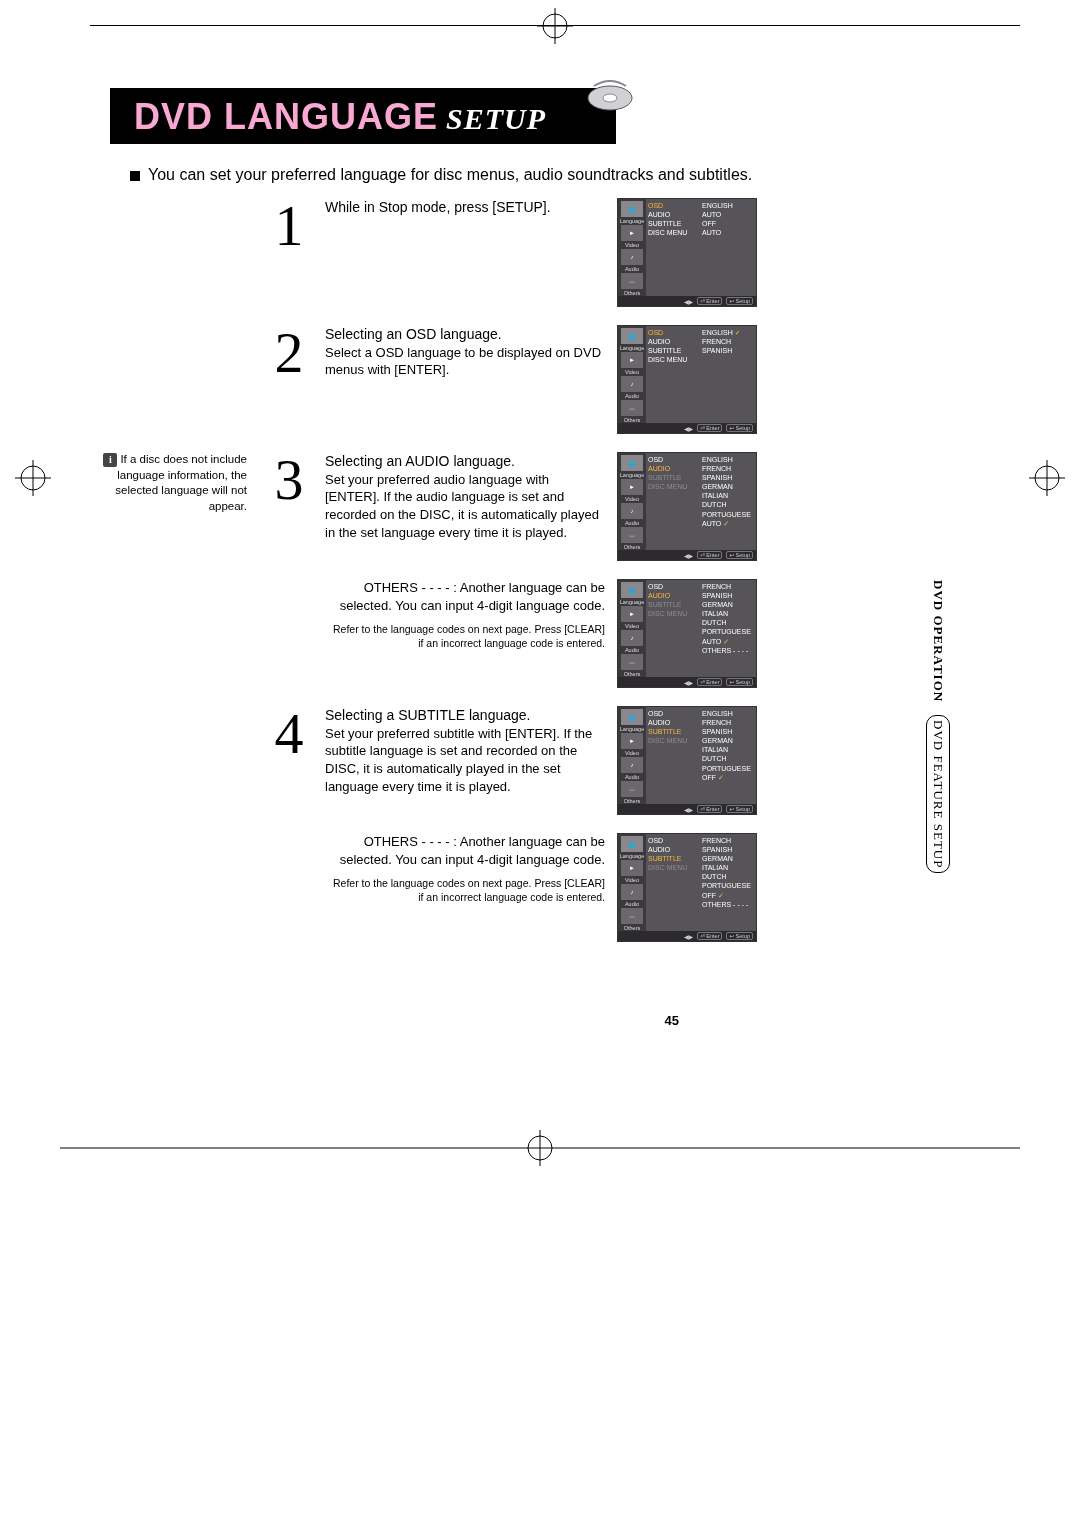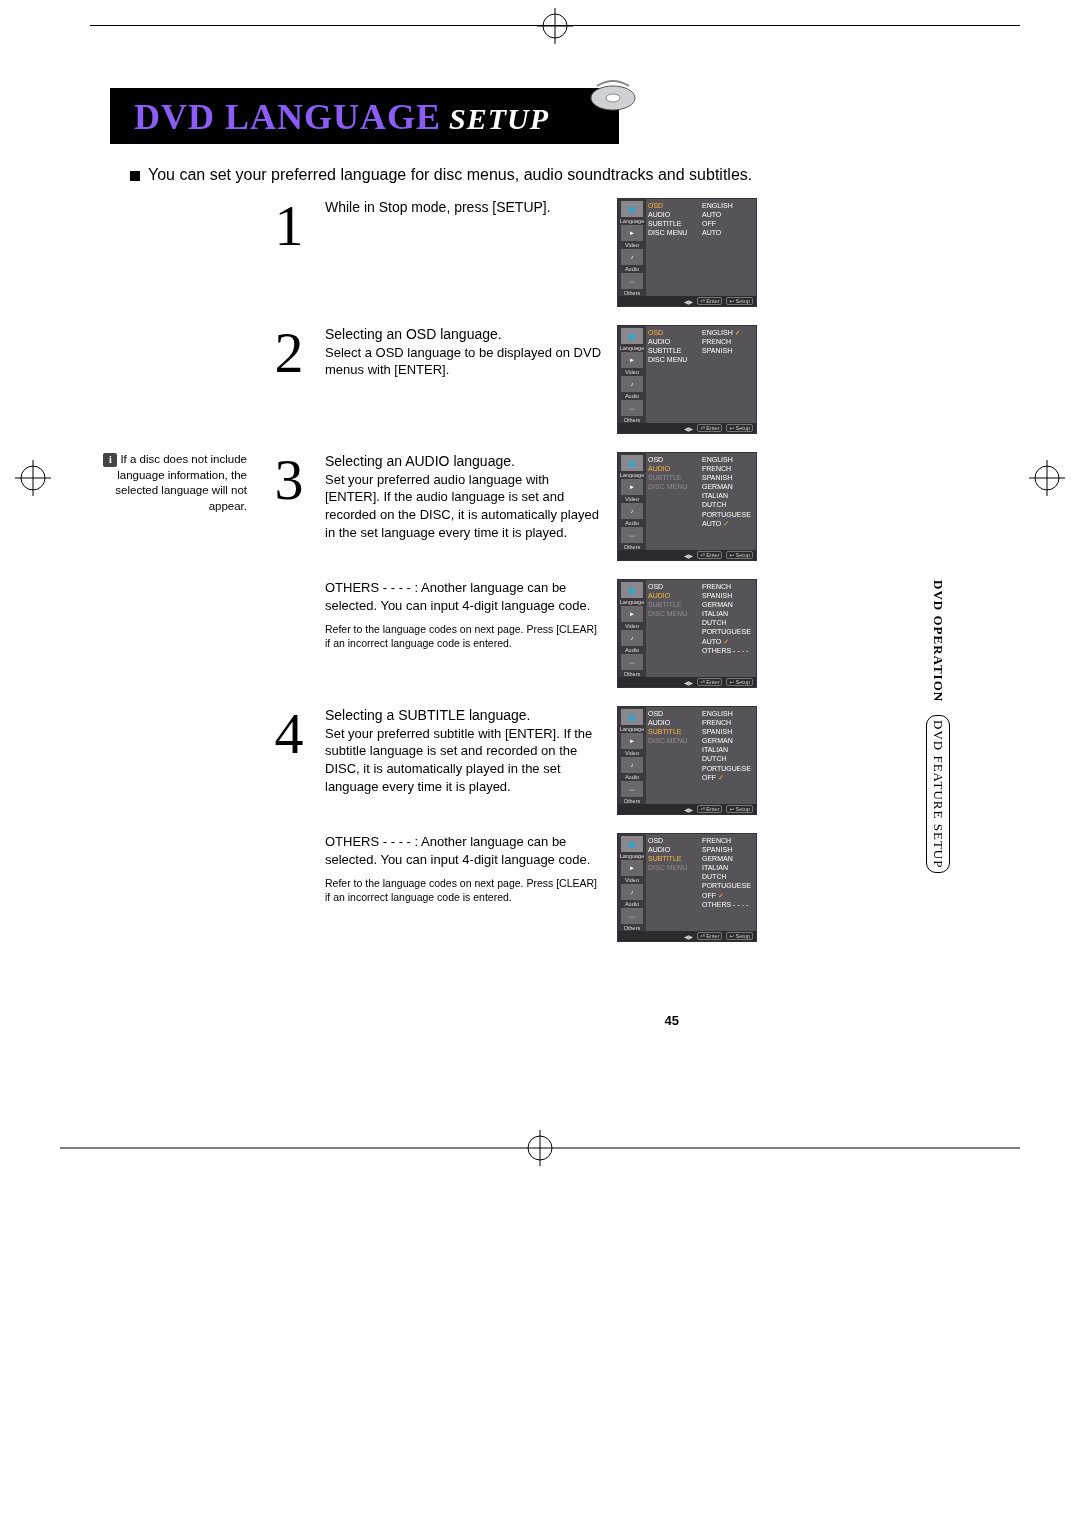--- a/index.html
+++ b/index.html
@@ -47,23 +47,23 @@
   .title-black {
     position: absolute;
     left: 20px; top: 0;
     background: #000;
     height: 56px;
     padding: 8px 70px 8px 24px;
     display: flex;
     align-items: baseline;
   }
   .title-main {
-    font-family: Liberation Serif, serif;
+    font-family: Liberation Sans, sans-serif;
     font-weight: bold;
-    color: #8b5cf6;
+    color: #f9a8d4;
     font-size: 36px;
     letter-spacing: 1px;
   }
   .title-sub {
     font-family: "Times New Roman", serif;
     font-weight: bold;
     font-style: italic;
     color: #fff;
     font-size: 30px;
     margin-left: 8px;
@@ -124,21 +124,21 @@
   }
   .step .txt { font-size: 13px; line-height: 1.35; }
   .step .txt .h { font-weight: normal; font-size: 14px; }
   .substep {
     display: grid;
     grid-template-columns: 48px 280px 140px;
     column-gap: 12px;
     margin-bottom: 18px;
     align-items:start;
   }
-  .substep .txt { font-size: 13px; line-height: 1.35; }
+  .substep .txt { font-size: 13px; line-height: 1.35; text-align: right; }
   .substep .txt .small { font-size: 10.5px; margin-top:8px; }
   
   .osd {
     width: 140px;
     background: #565458;
     color: #fff;
     font-size: 7px;
     border: 1px solid #333;
     padding: 0;
     display: flex;

